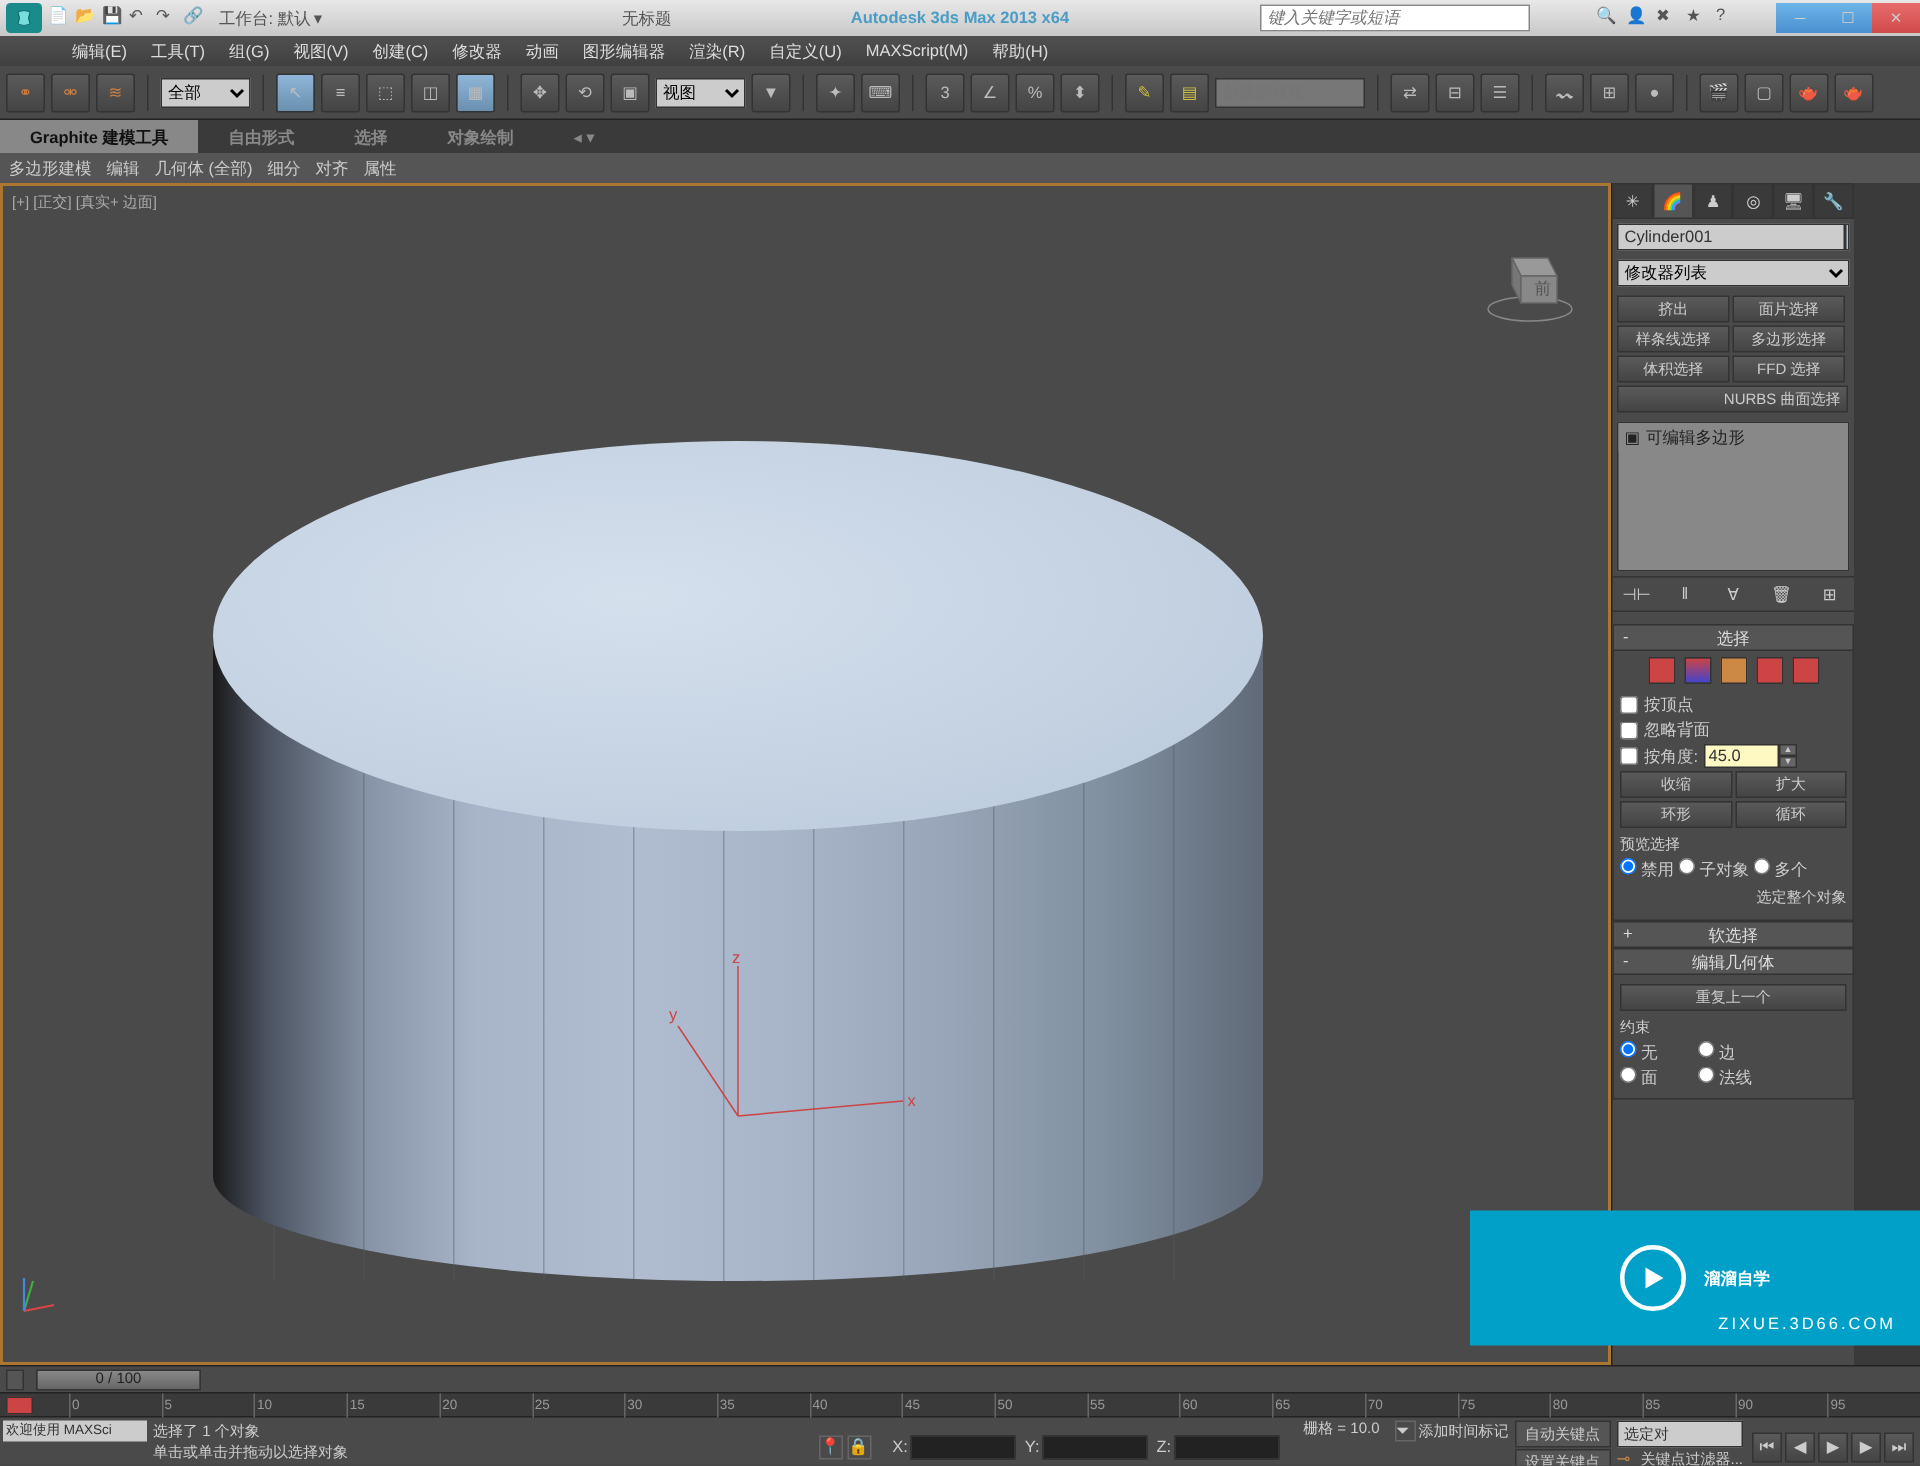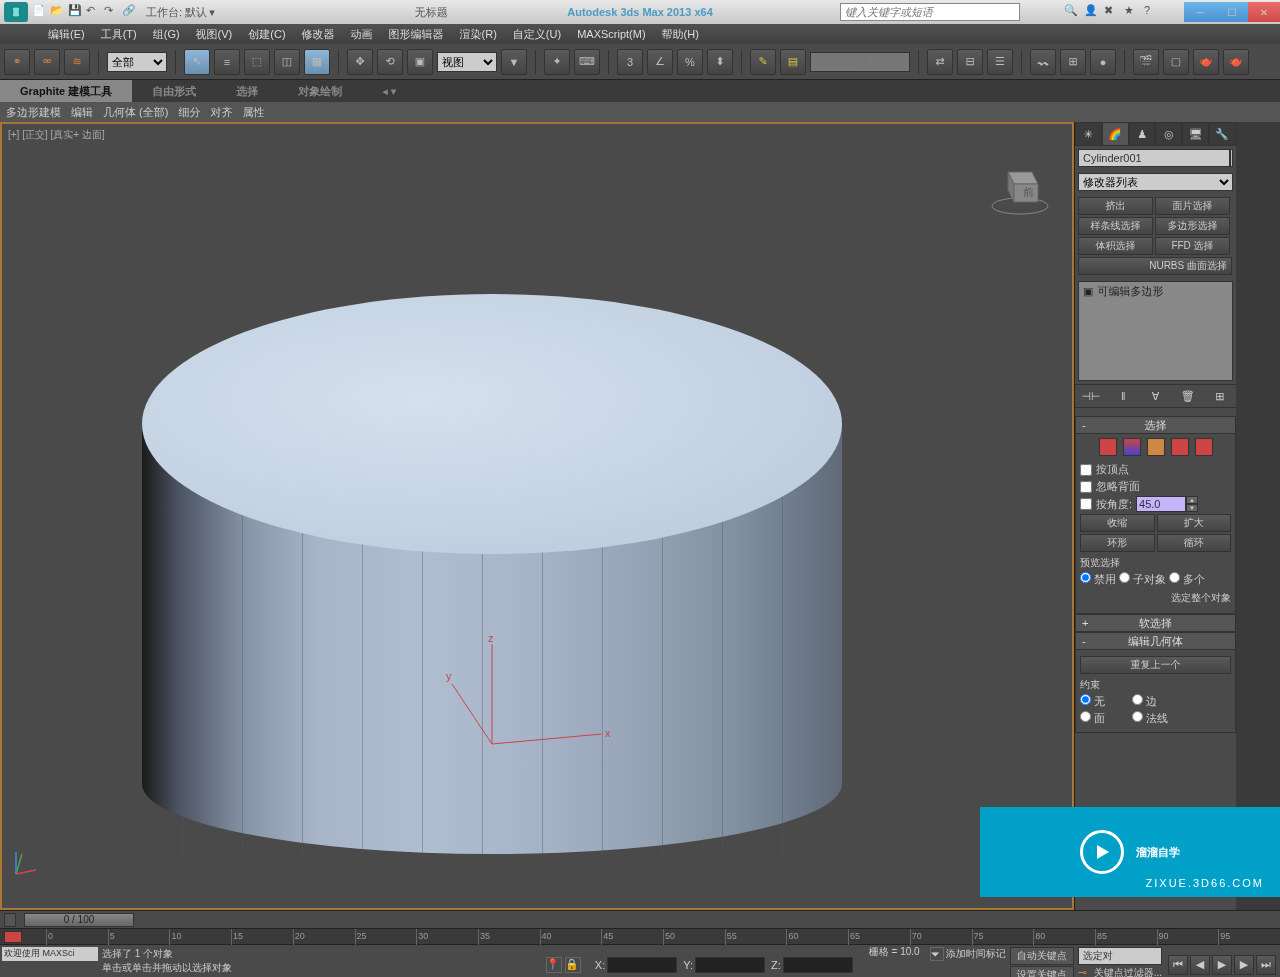--- a/index.html
+++ b/index.html
@@ -80,21 +80,21 @@
 .subobj-icons div { width: 20px; height: 20px; display: flex; align-items: center; justify-content: center; cursor: pointer; }
 
 .rollout-hdr { height: 18px; background: #555; border: 1px solid #333; display: flex; align-items: center; justify-content: center; color: #ddd; cursor: pointer; position: relative; font-size: 10px; }
 .rollout-hdr .pm { position: absolute; left: 6px; }
 .rollout-body { padding: 4px; border: 1px solid #333; border-top: none; }
 .so-icons { display: flex; justify-content: center; gap: 6px; margin-bottom: 6px; }
 .so-ic { width: 18px; height: 18px; border: 1px solid #333; cursor: pointer; }
 .chk-row { display: flex; align-items: center; gap: 4px; color: #ccc; margin: 2px 0; }
 .chk-row input[type=checkbox] { width: 12px; height: 12px; }
 .spin { display: flex; align-items: center; }
-.spin input { width: 50px; background: #c4b5fd; border: 1px solid #333; height: 16px; color: #333; padding: 0 2px; }
+.spin input { width: 50px; background: #fef9c3; border: 1px solid #333; height: 16px; color: #333; padding: 0 2px; }
 .spin .arrows { width: 12px; display: flex; flex-direction: column; }
 .spin .arrows div { height: 8px; background: #666; border: 1px solid #333; font-size: 6px; text-align: center; line-height: 6px; }
 .btn-pair { display: flex; gap: 2px; margin: 2px 0; }
 .btn-pair .panel-btn { flex: 1; height: 18px; background: linear-gradient(#5a5a5a,#444); border: 1px solid #333; color: #ccc; display: flex; align-items: center; justify-content: center; cursor: pointer; font-size: 10px; }
 .radio-row { display: flex; align-items: flex-start; gap: 3px; color: #ccc; font-size: 10px; margin: 2px 0; }
 .radio-row input[type=radio] { width: 11px; height: 11px; }
 .sel-whole { text-align: right; color: #ccc; margin: 4px 0; cursor: pointer; font-size: 10px; }
 
 
 .timeline-area { height: 18px; background: #4a4a4a; display: flex; align-items: center; border-top: 1px solid #222; }

